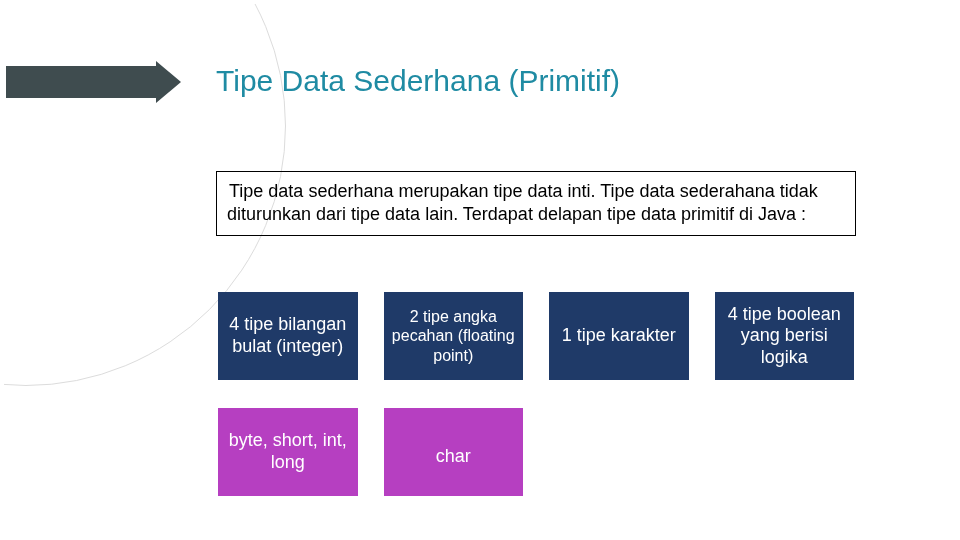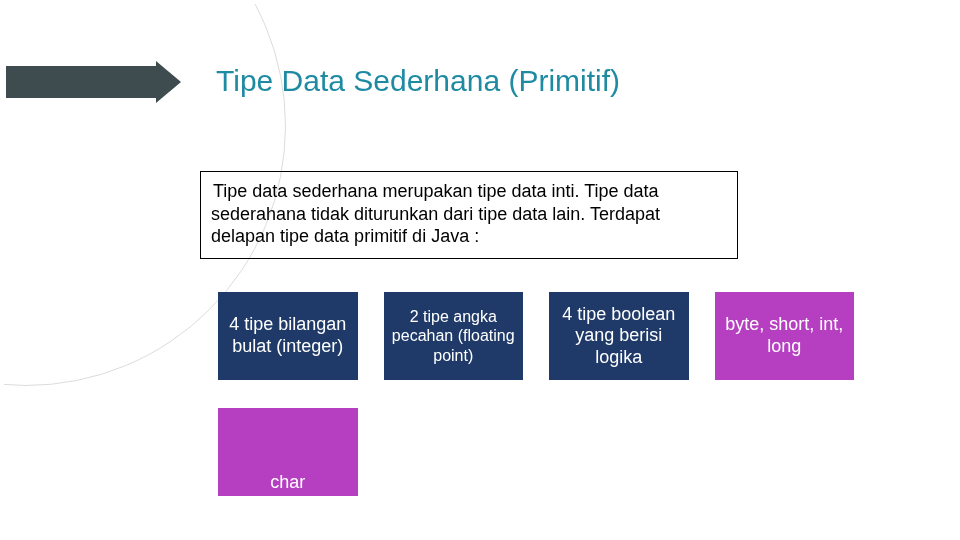--- a/index.html
+++ b/index.html
@@ -45,23 +45,23 @@
     position: absolute;
     left: 210px;
     top: 58px;
     font-size: 30px;
     color: #1f8ba3;
     font-weight: 400;
     z-index: 2;
   }
   .desc-box {
     position: absolute;
-    left: 194px;
+    left: 210px;
     top: 165px;
-    width: 538px;
+    width: 640px;
     border: 1.5px solid #000;
     padding: 8px 10px 10px 10px;
     font-size: 18px;
     line-height: 1.25;
     color: #000;
     z-index: 2;
   }
   .grid {
     position: absolute;
     left: 210px;
@@ -77,37 +77,38 @@
     color: #fff;
     display: flex;
     align-items: center;
     justify-content: center;
     text-align: center;
     font-size: 18px;
     line-height: 1.2;
     padding: 4px 8px;
   }
   .cell.small { font-size: 16px; }
-  .cell.char { align-items: flex-end; padding-bottom: 2px; }
+  .cell.char { align-items: flex-end; padding-bottom: 28px; }
   .navy   { background: #1f3a68; }
   .purple { background: #b63fc1; }
 </style>
 </head>
 <body>
 
 <div class="decor-arc"></div>
 <div class="decor-bar"></div>
 <div class="decor-chevron"></div>
 
 <h1 class="title">Tipe Data Sederhana (Primitif)</h1>
 
 <div class="desc-box">
   <span>Tipe data sederhana merupakan tipe data inti. Tipe data sederahana tidak diturunkan dari tipe data lain. Terdapat delapan tipe data primitif di Java :</span>
 </div>
 
 <div class="grid">
   <div class="cell navy">4 tipe bilangan bulat (integer)</div>
   <div class="cell navy small">2 tipe angka pecahan (floating point)</div>
+  <div class="cell navy">1 tipe karakter</div>
   <div class="cell navy">4 tipe boolean yang berisi logika</div>
 
   <div class="cell purple">byte, short, int, long</div>
   <div class="cell purple char">char</div>
 </div>
 
 </body></html>

